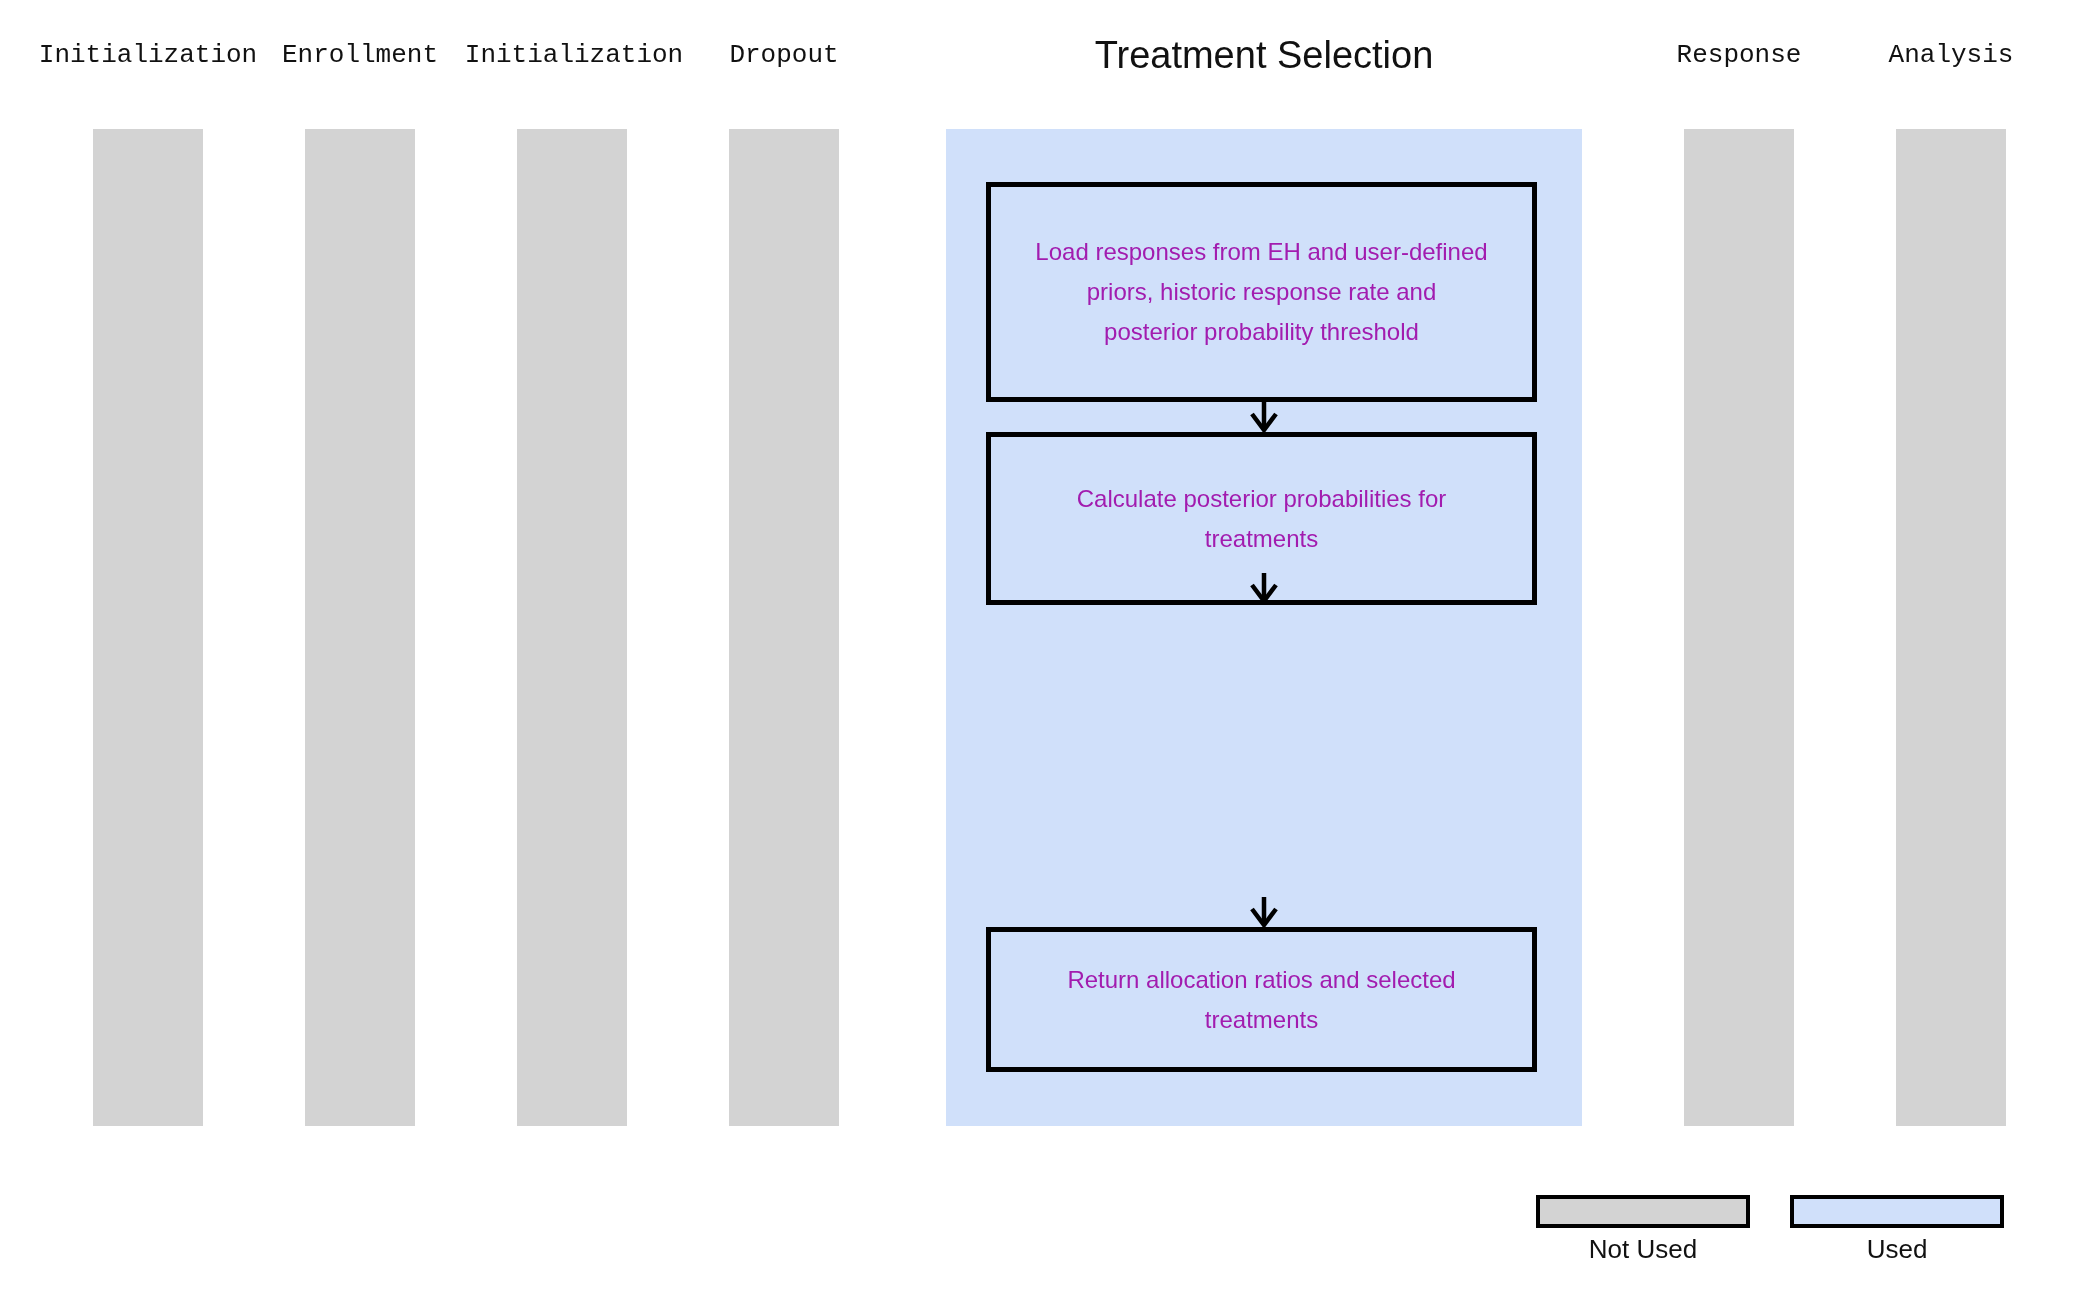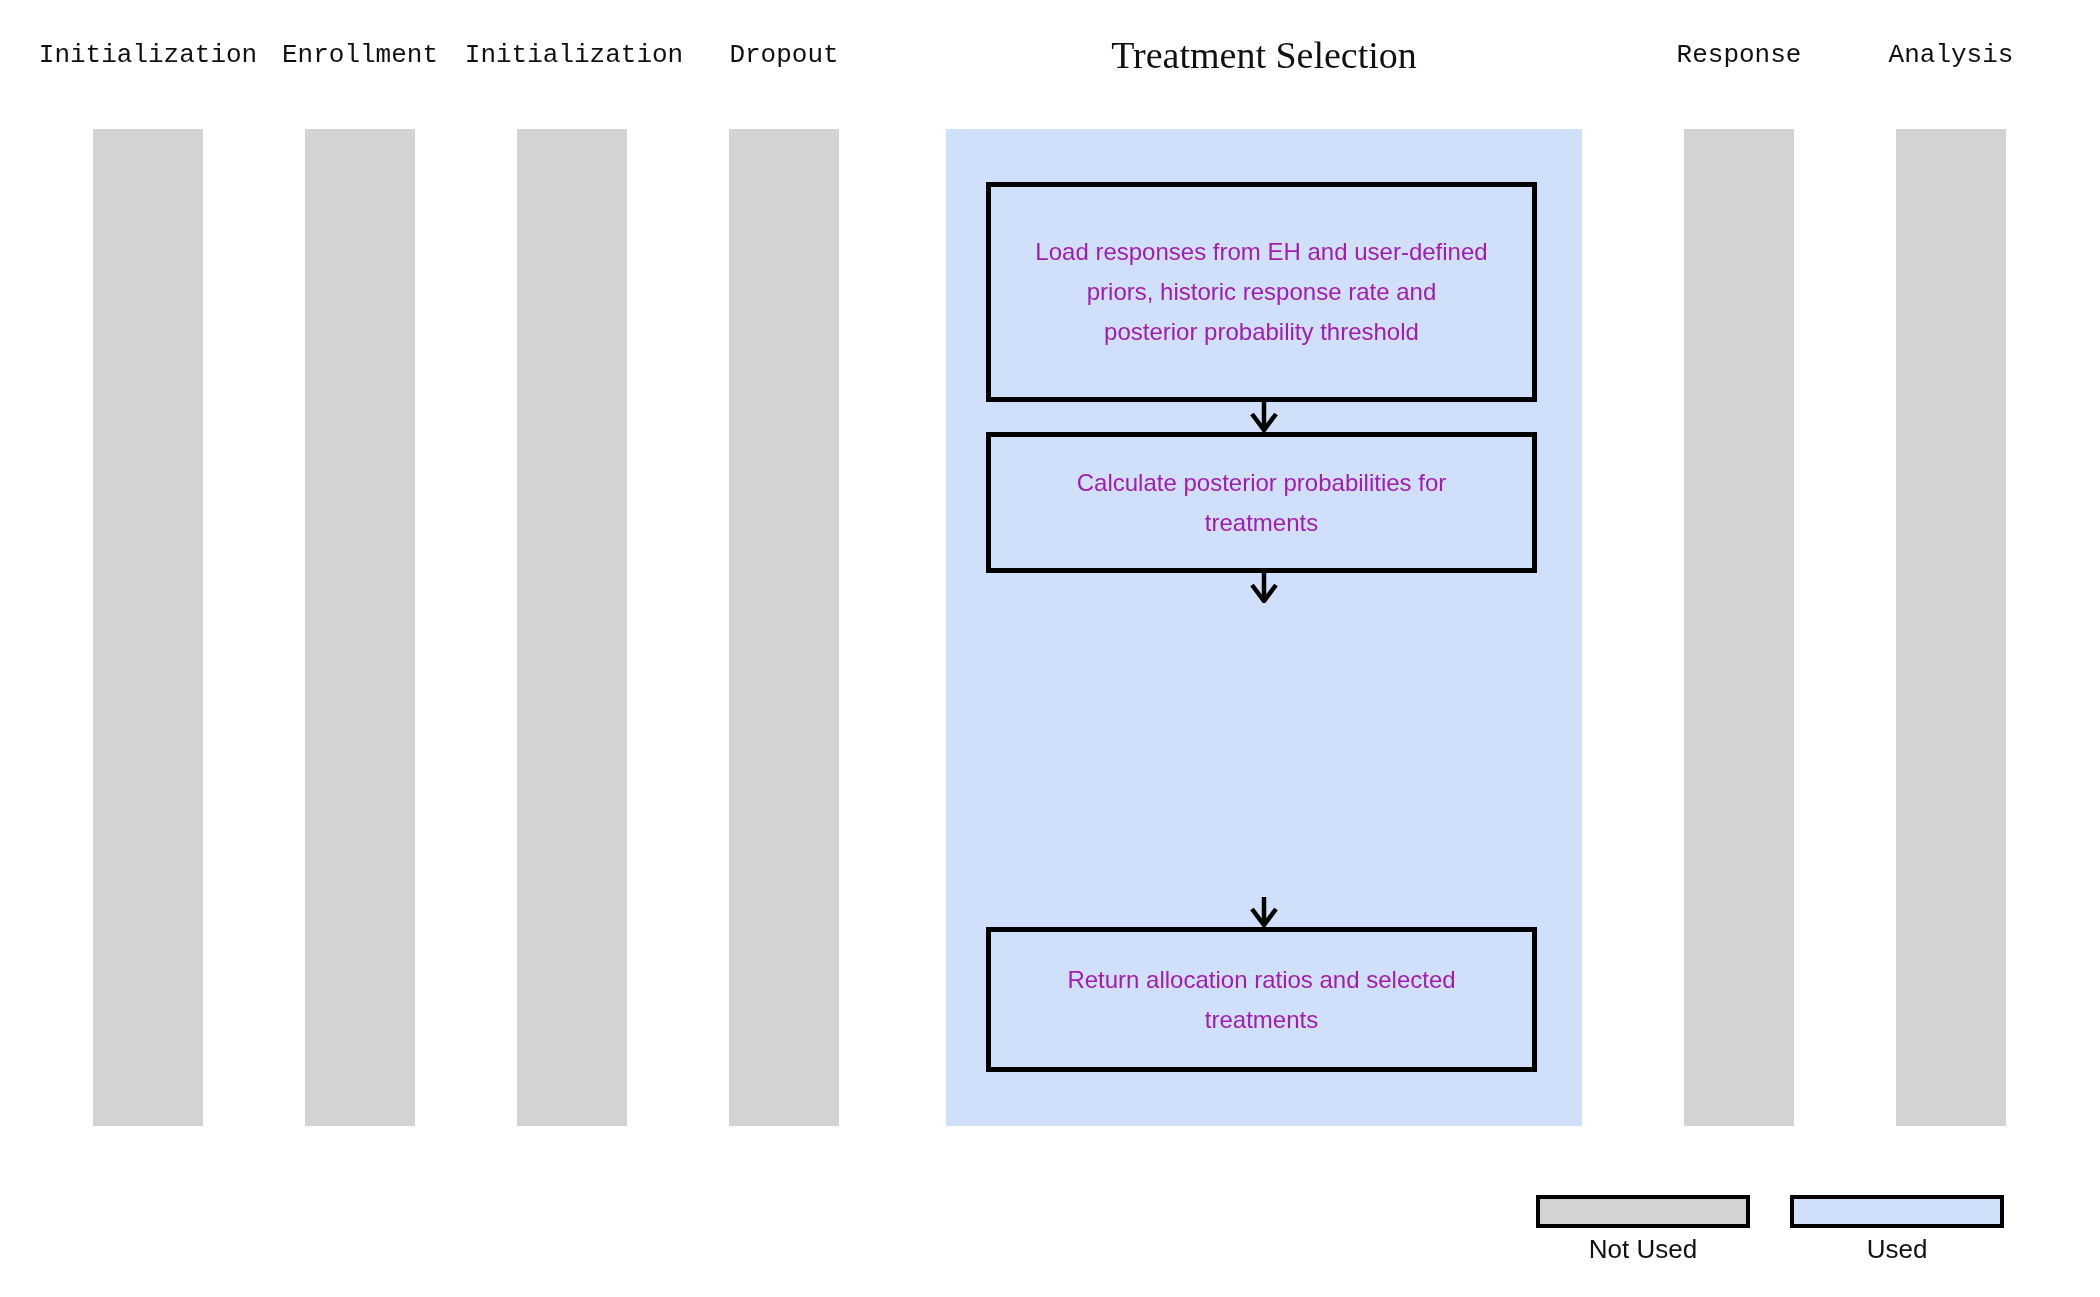--- a/index.html
+++ b/index.html
@@ -11,21 +11,21 @@
   body{font-family:"Liberation Sans","DejaVu Sans",sans-serif;color:#000;}
   .canvas{
     position:relative;width:2100px;height:1297px;background:#fff;overflow:hidden;
   }
   .col-label{
     position:absolute;top:40px;transform:translateX(-50%);
     font-size:26px;line-height:30px;white-space:nowrap;color:#111;font-family:Liberation Mono, monospace;
   }
   .panel-title{
     position:absolute;top:34px;transform:translateX(-50%);
-    font-size:38px;line-height:42px;white-space:nowrap;color:#111;font-family:Liberation Serif, serif;
+    font-size:38px;line-height:42px;white-space:nowrap;color:#111;
   }
   .col{
     position:absolute;top:129px;width:110px;height:997px;
     background:var(--not-used);
   }
   .panel{
     position:absolute;top:129px;left:946px;width:636px;height:997px;
     background:var(--used);
   }
   .flow-box{
@@ -73,21 +73,21 @@
 
     <div class="flow-box" style="top:53px;height:220px">Load responses from EH and user-defined
 priors, historic response rate and
 posterior probability threshold</div>
 
     <svg class="arrow" style="top:273px" width="32" height="30" viewBox="0 0 32 30">
       <line x1="16" y1="0" x2="16" y2="25" stroke="#000" stroke-width="4.5"></line>
       <path d="M4,12 L16,28 L28,12" fill="none" stroke="#000" stroke-width="4.5"></path>
     </svg>
 
-    <div class="flow-box" style="top:303px;height:141px">Calculate posterior probabilities for
+    <div class="flow-box" style="top:303px;height:173px">Calculate posterior probabilities for
 treatments</div>
 
     <svg class="arrow" style="top:444px" width="32" height="30" viewBox="0 0 32 30">
       <line x1="16" y1="0" x2="16" y2="25" stroke="#000" stroke-width="4.5"></line>
       <path d="M4,12 L16,28 L28,12" fill="none" stroke="#000" stroke-width="4.5"></path>
     </svg>
 
 
     <svg class="arrow" style="top:768px" width="32" height="30" viewBox="0 0 32 30">
       <line x1="16" y1="0" x2="16" y2="25" stroke="#000" stroke-width="4.5"></line>

